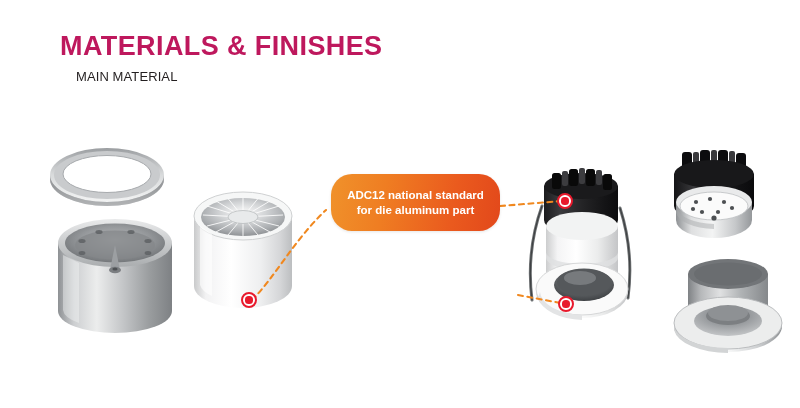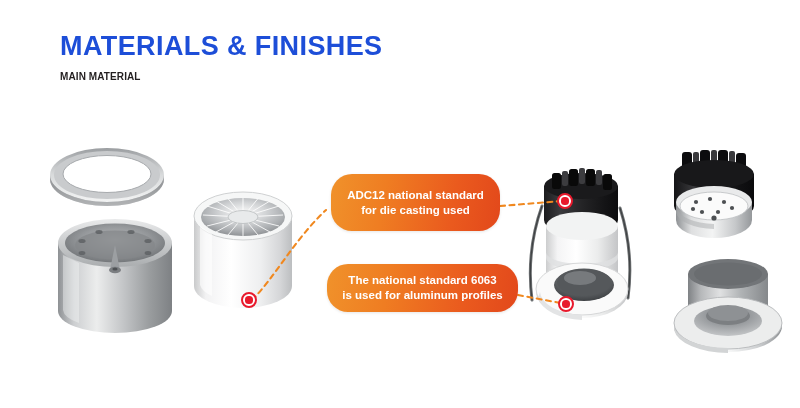--- a/index.html
+++ b/index.html
@@ -10,25 +10,25 @@
     font-family:"Liberation Sans", sans-serif;
     overflow:hidden;
     position:relative;
   }
   #slide{position:relative;width:800px;height:408px;background:#fff;overflow:hidden;}
 
   
   #header{position:absolute;left:60px;top:30px;}
   #title{
     font-size:27px;font-weight:bold;letter-spacing:.4px;
-    color:#1d4ed8;line-height:32px;white-space:nowrap;
+    color:#be185d;line-height:32px;white-space:nowrap;
   }
   #subtitle{
-    font-size:10px;font-weight:bold;letter-spacing:.1px;
-    color:#231f20;line-height:20px;margin-top:5px;margin-left:0;
+    font-size:13px;font-weight:normal;letter-spacing:.1px;
+    color:#231f20;line-height:20px;margin-top:5px;margin-left:16px;
     white-space:nowrap;
   }
 
   
   .callout{
     position:absolute;border-radius:21px;
     color:#ffffff;font-weight:bold;
     display:flex;align-items:center;justify-content:center;
     text-align:center;box-sizing:border-box;
     background:linear-gradient(100deg,#f0922b 0%,#ef7d22 32%,#ea5a1e 72%,#e2481b 100%);
@@ -348,30 +348,24 @@
     <path d="M2 12 L64 7" stroke="#f0881f" stroke-width="2.1" stroke-dasharray="5,4.5" fill="none" stroke-linecap="round"></path>
   </svg>
 
   <svg class="leader" id="leader-aluminum-profile" style="left:516px;top:290px;" width="54" height="20" viewBox="0 0 54 20">
     <path d="M2 5 L50 14" stroke="#f0881f" stroke-width="2.1" stroke-dasharray="5,4.5" fill="none" stroke-linecap="round"></path>
   </svg>
 
   <div class="callout" id="callout1">
     <div class="ctext">
       <div>ADC12 national standard</div>
-      <div>for die casting used</div>
+      <div>for die aluminum part</div>
     </div>
   </div>
 
-  <div class="callout" id="callout2">
-    <div class="ctext">
-      <div>The national standard 6063</div>
-      <div>is used for aluminum profiles</div>
-    </div>
-  </div>
 
   <div class="marker" id="marker-cylinder">
     <div class="ring"></div>
     <div class="dot"></div>
   </div>
 
   <div class="marker" id="marker-heatsink">
     <div class="ring"></div>
     <div class="dot"></div>
   </div>

